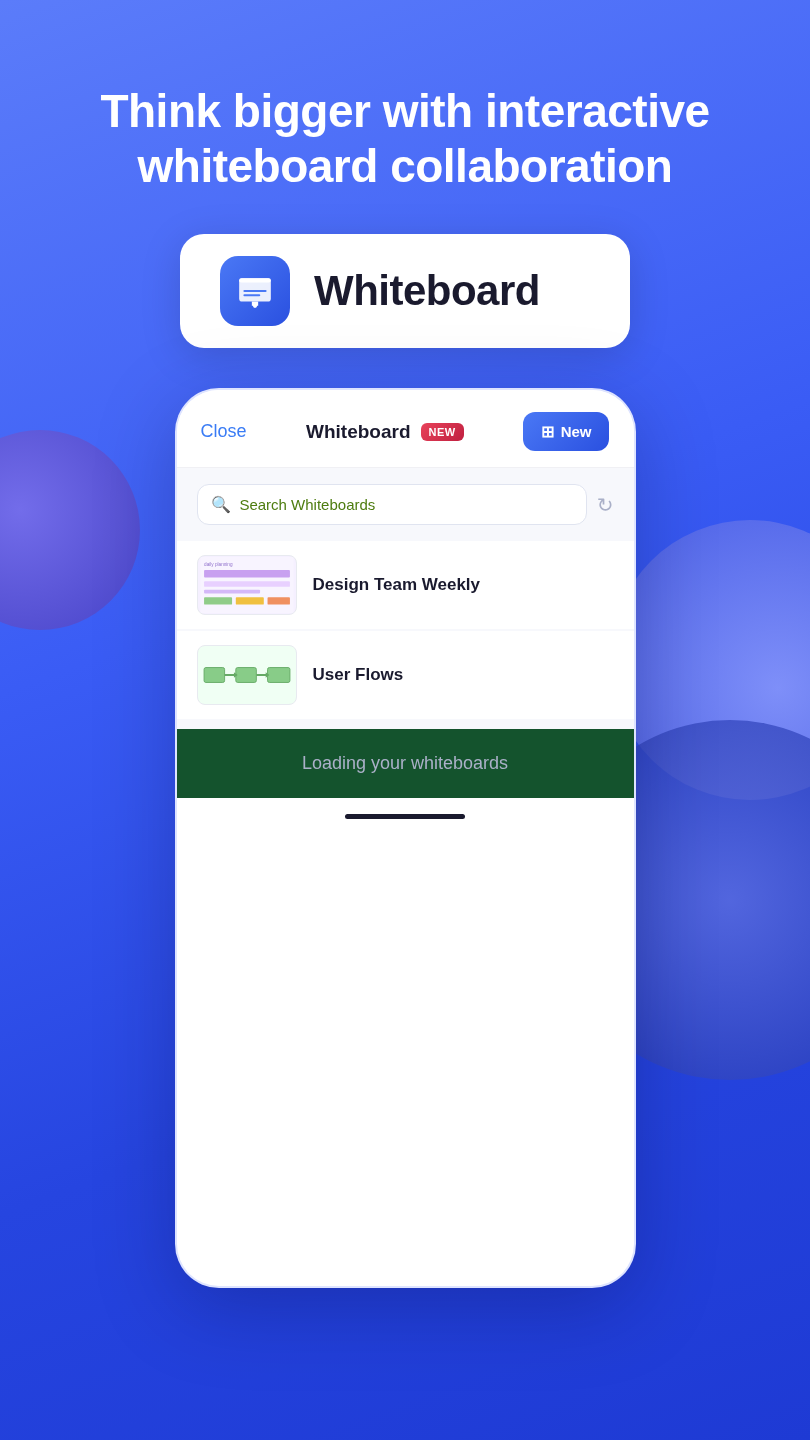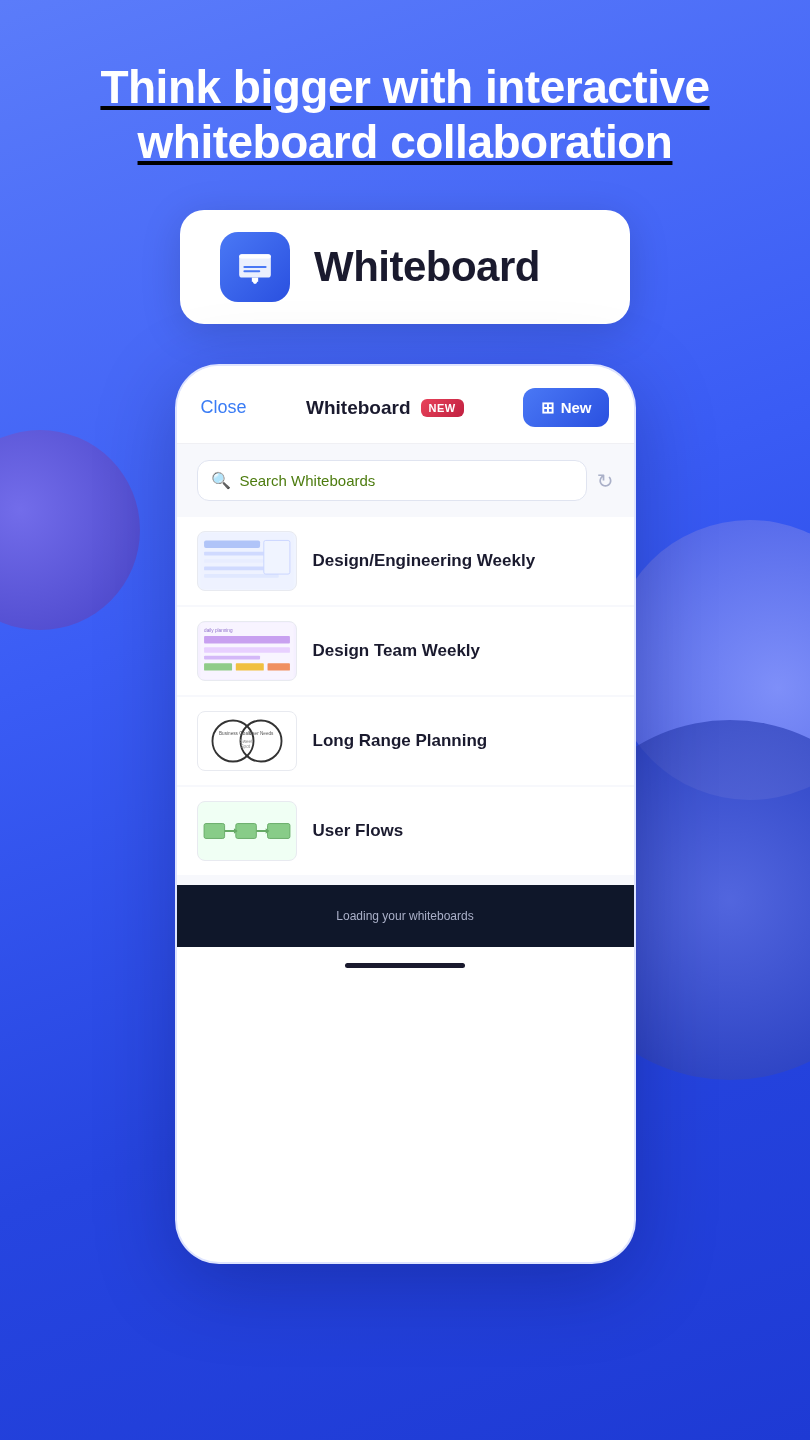--- a/index.html
+++ b/index.html
@@ -45,25 +45,24 @@
       top: 720px;
       width: 360px;
       height: 360px;
       border-radius: 50%;
       background: radial-gradient(circle at 50% 50%, #6070dd, #2035b0);
       opacity: 0.75;
     }
 
     
     .hero-text {
-      margin-top: 60px;
+      margin-top: 84px;
       text-align: center;
       padding: 0 40px;
       z-index: 2;
-      text-decoration: underline;
     }
 
     .hero-title {
       font-size: 46px;
       font-weight: 800;
       color: #fff;
       line-height: 1.2;
       letter-spacing: -0.5px;
     }
 
@@ -272,23 +271,23 @@
 
     .item-name {
       font-size: 17px;
       font-weight: 600;
       color: #1a1a2e;
     }
 
     .loading-text {
       text-align: center;
       color: #aab0c8;
-      font-size: 12px;
+      font-size: 18px;
       padding: 24px;
-      background: #0f172a;
+      background: #14532d;
     }
 
     
     .home-indicator {
       width: 120px;
       height: 5px;
       background: #1a1a2e;
       border-radius: 3px;
       margin: 16px auto 4px;
     }
@@ -343,67 +342,39 @@
       <div class="search-box">
         <span class="search-icon-svg">🔍</span>
         <span class="search-input-text">Search Whiteboards</span>
       </div>
       <span class="refresh-icon">↻</span>
     </div>
   </div>
 
   <div class="whiteboard-list">
 
-    <div class="list-item">
-      <div class="thumbnail thumb-engineering">
-        <svg class="thumb-svg" viewBox="0 0 100 60">
-          <rect width="100" height="60" fill="#eef2ff"></rect>
-          <rect x="4" y="8" width="60" height="8" rx="2" fill="#b0c4f8"></rect>
-          <rect x="4" y="20" width="90" height="4" rx="1" fill="#d0daff"></rect>
-          <rect x="4" y="28" width="90" height="4" rx="1" fill="#e8edff"></rect>
-          <rect x="4" y="36" width="70" height="4" rx="1" fill="#d0daff"></rect>
-          <rect x="4" y="44" width="80" height="4" rx="1" fill="#e0e8ff"></rect>
-          <rect x="68" y="8" width="28" height="36" rx="2" fill="#f0f4ff" stroke="#c8d4ff" stroke-width="1"></rect>
-        </svg>
-      </div>
-      <span class="item-name">Design/Engineering Weekly</span>
-    </div>
 
 
     <div class="list-item">
       <div class="thumbnail thumb-design-team">
         <svg class="thumb-svg" viewBox="0 0 100 60">
           <rect width="100" height="60" fill="#f8f4ff"></rect>
           <text x="4" y="10" font-size="5" fill="#9070cc">daily planning</text>
           <rect x="4" y="14" width="92" height="8" rx="1" fill="#c8a0f0"></rect>
           <rect x="4" y="26" width="92" height="6" rx="1" fill="#e8d0ff"></rect>
           <rect x="4" y="35" width="60" height="4" rx="1" fill="#d4b8f8"></rect>
           <rect x="4" y="43" width="30" height="8" rx="1" fill="#90cc88"></rect>
           <rect x="38" y="43" width="30" height="8" rx="1" fill="#f0c040"></rect>
           <rect x="72" y="43" width="24" height="8" rx="1" fill="#f09060"></rect>
         </svg>
       </div>
       <span class="item-name">Design Team Weekly</span>
     </div>
 
 
-    <div class="list-item">
-      <div class="thumbnail thumb-planning">
-        <svg class="thumb-svg" viewBox="0 0 100 60">
-          <rect width="100" height="60" fill="#fff"></rect>
-          <circle cx="35" cy="30" r="22" fill="none" stroke="#333" stroke-width="2"></circle>
-          <circle cx="65" cy="30" r="22" fill="none" stroke="#333" stroke-width="2"></circle>
-          <text x="20" y="24" font-size="5" fill="#555">Business Goals</text>
-          <text x="52" y="24" font-size="5" fill="#555">User Needs</text>
-          <text x="42" y="32" font-size="5" fill="#888">Sweet</text>
-          <text x="43" y="38" font-size="5" fill="#888">Spot</text>
-        </svg>
-      </div>
-      <span class="item-name">Long Range Planning</span>
-    </div>
 
     <div class="list-item">
       <div class="thumbnail thumb-userflows">
         <svg class="thumb-svg" viewBox="0 0 100 60">
           <rect width="100" height="60" fill="#f0fff4"></rect>
           <rect x="4" y="22" width="22" height="16" rx="2" fill="#88cc88" stroke="#66aa66" stroke-width="1"></rect>
           <rect x="38" y="22" width="22" height="16" rx="2" fill="#88cc88" stroke="#66aa66" stroke-width="1"></rect>
           <rect x="72" y="22" width="24" height="16" rx="2" fill="#88cc88" stroke="#66aa66" stroke-width="1"></rect>
           <line x1="26" y1="30" x2="38" y2="30" stroke="#66aa66" stroke-width="2"></line>
           <polygon points="36,27 40,30 36,33" fill="#66aa66"></polygon>

